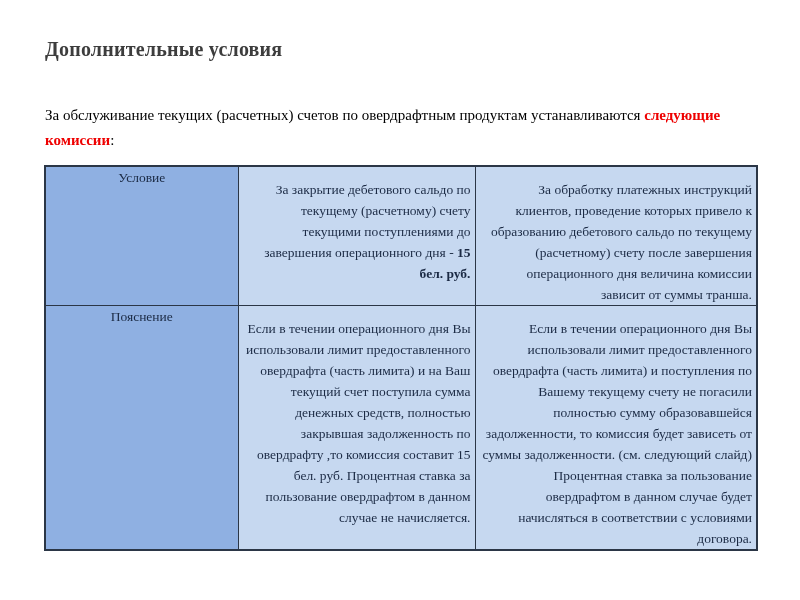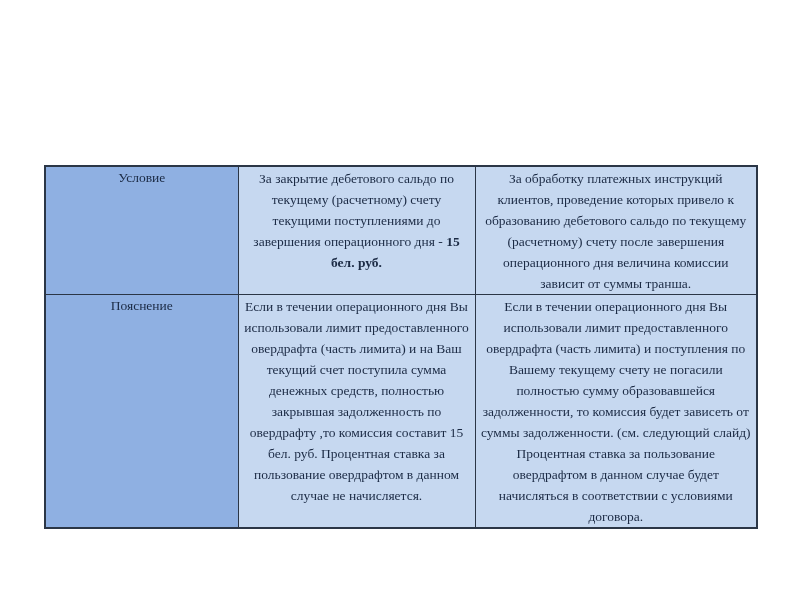--- a/index.html
+++ b/index.html
@@ -73,34 +73,36 @@
     font-weight: normal;
     text-align: center;
     vertical-align: top;
     font-size: 13.5px;
     color: var(--cell_text);
     padding-top: 3px;
   }
   td.body {
     background: var(--cell_bg);
     vertical-align: top;
-    text-align: center;
+    text-align: right;
     font-size: 13.5px;
     line-height: 21px;
     color: var(--cell_text);
-    padding: 1px 4px 0 4px;
+    padding: 12px 4px 0 4px;
   }
   td.body b { font-weight: bold; }
 </style>
 </head>
 <body>
 
 <div class="slide">
 
+  <div class="title">Дополнительные условия</div>
 
+  <div class="intro"><span>За обслуживание текущих (расчетных) счетов по овердрафтным продуктам устанавливаются </span><span class="red">следующие комиссии</span><span>:</span></div>
 
   <table class="commissions">
     <colgroup>
       <col style="width:193px">
       <col style="width:237px">
       <col style="width:282px">
     </colgroup>
     <tbody>
 
       <tr class="row-condition">

